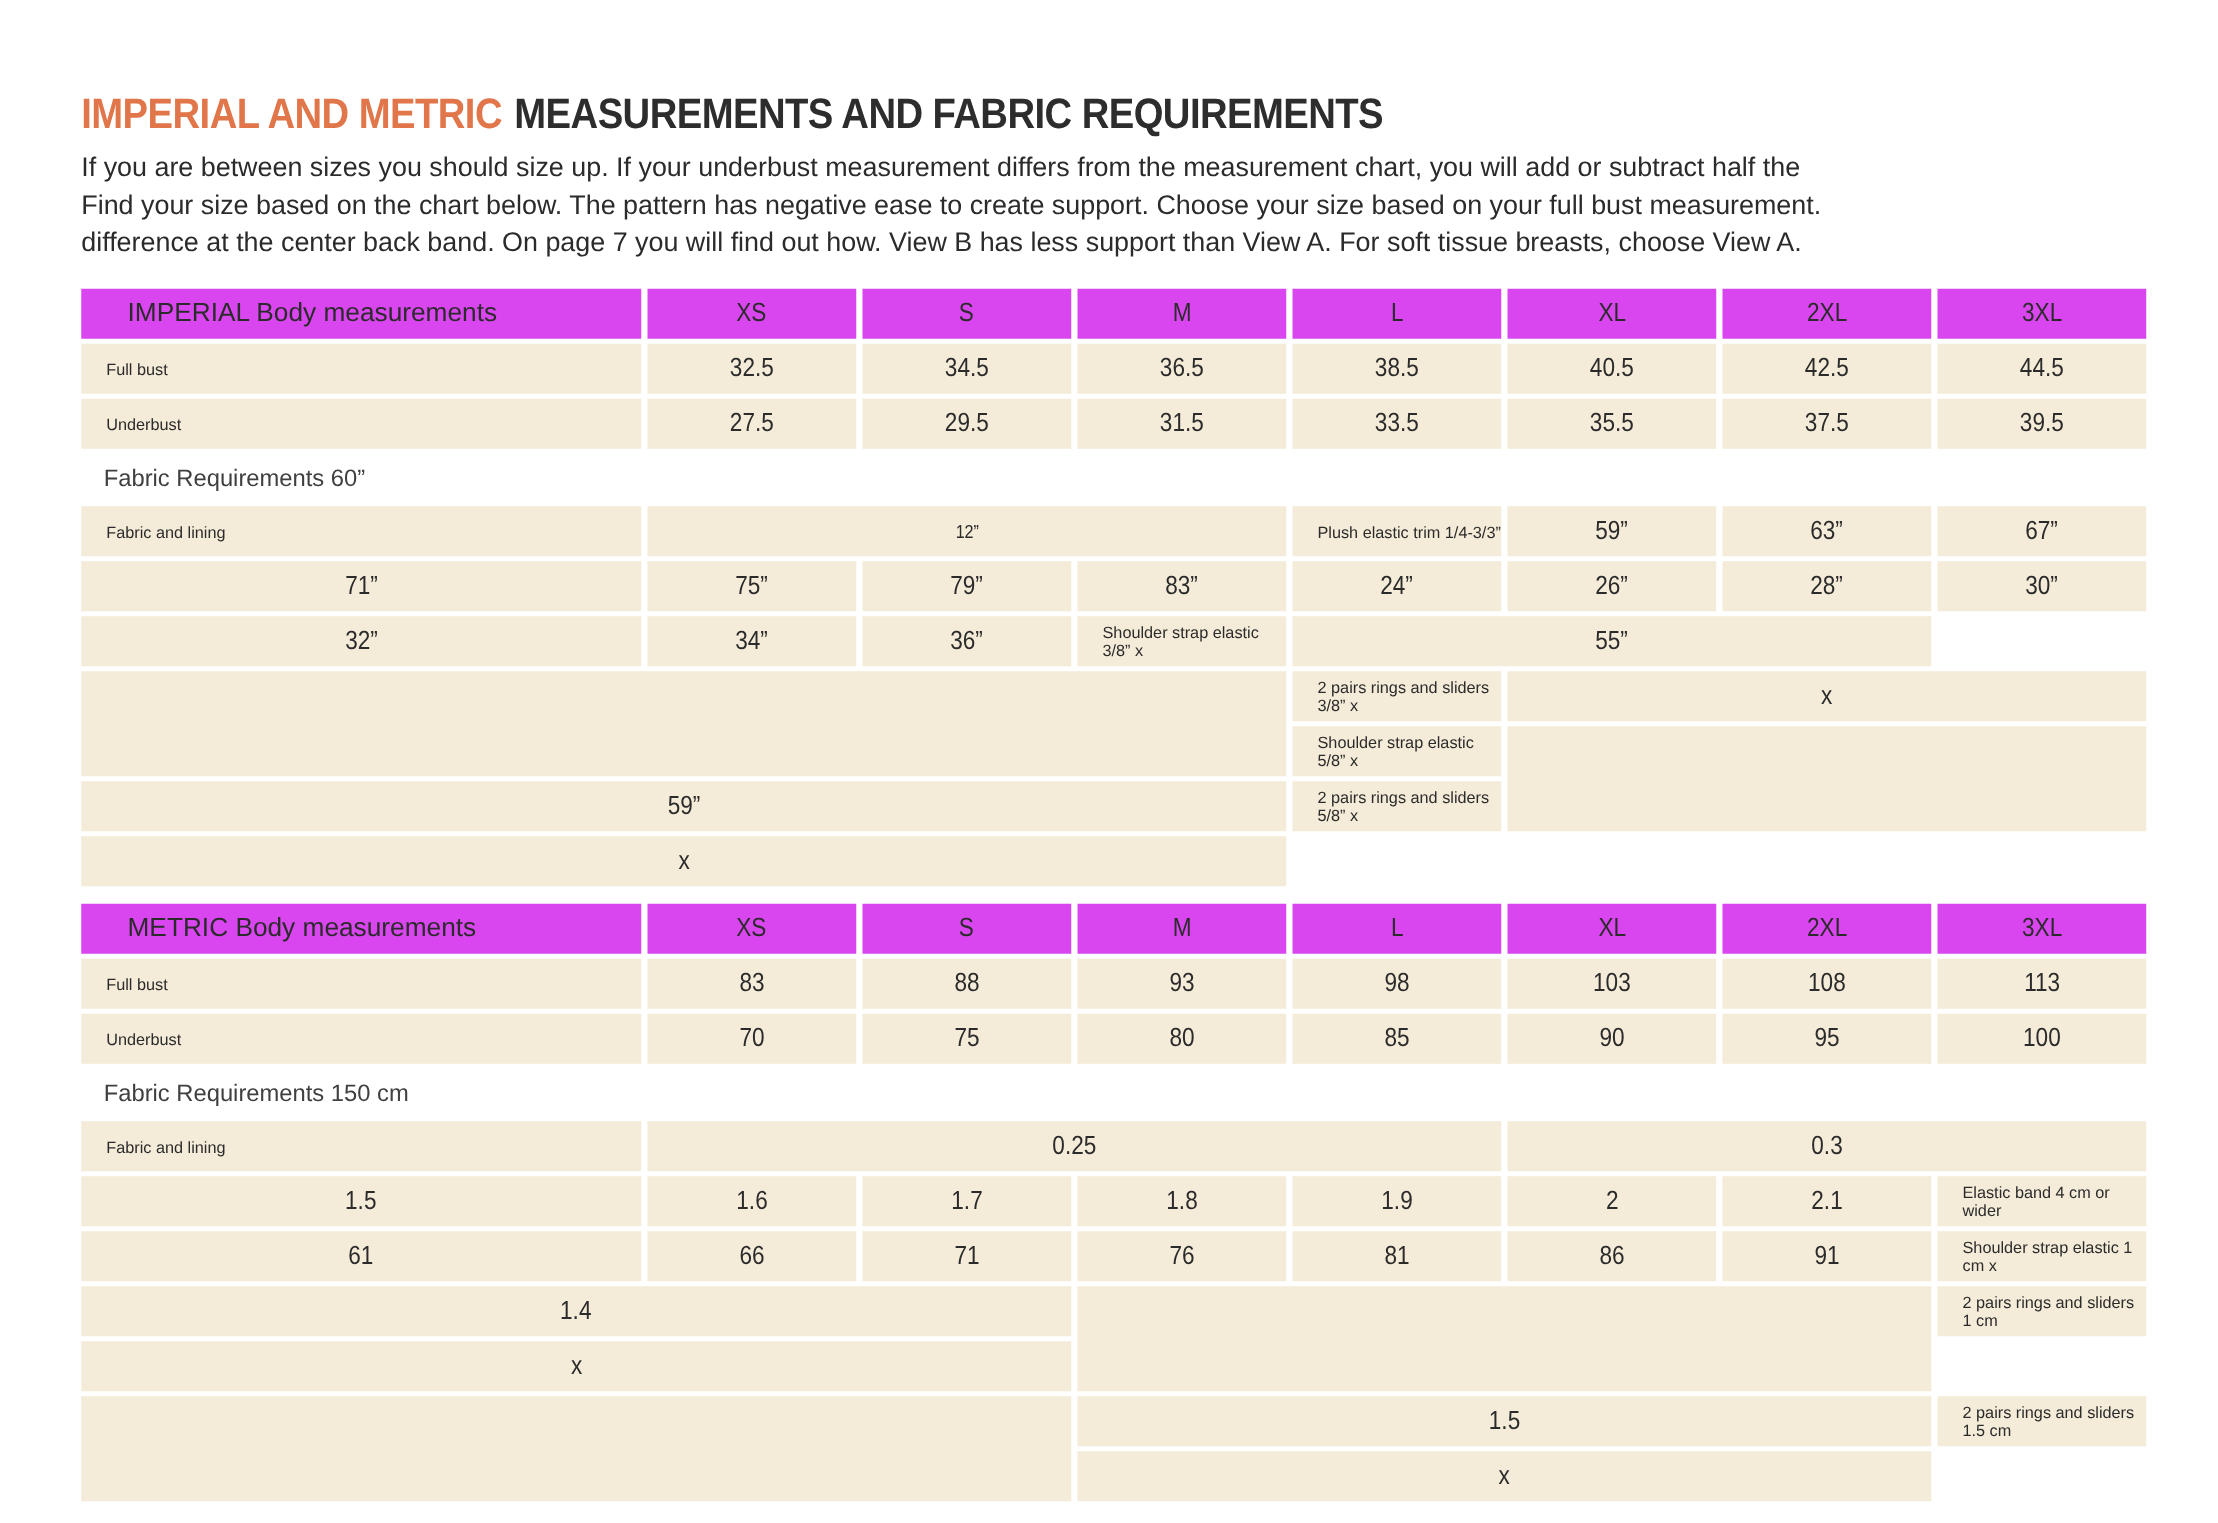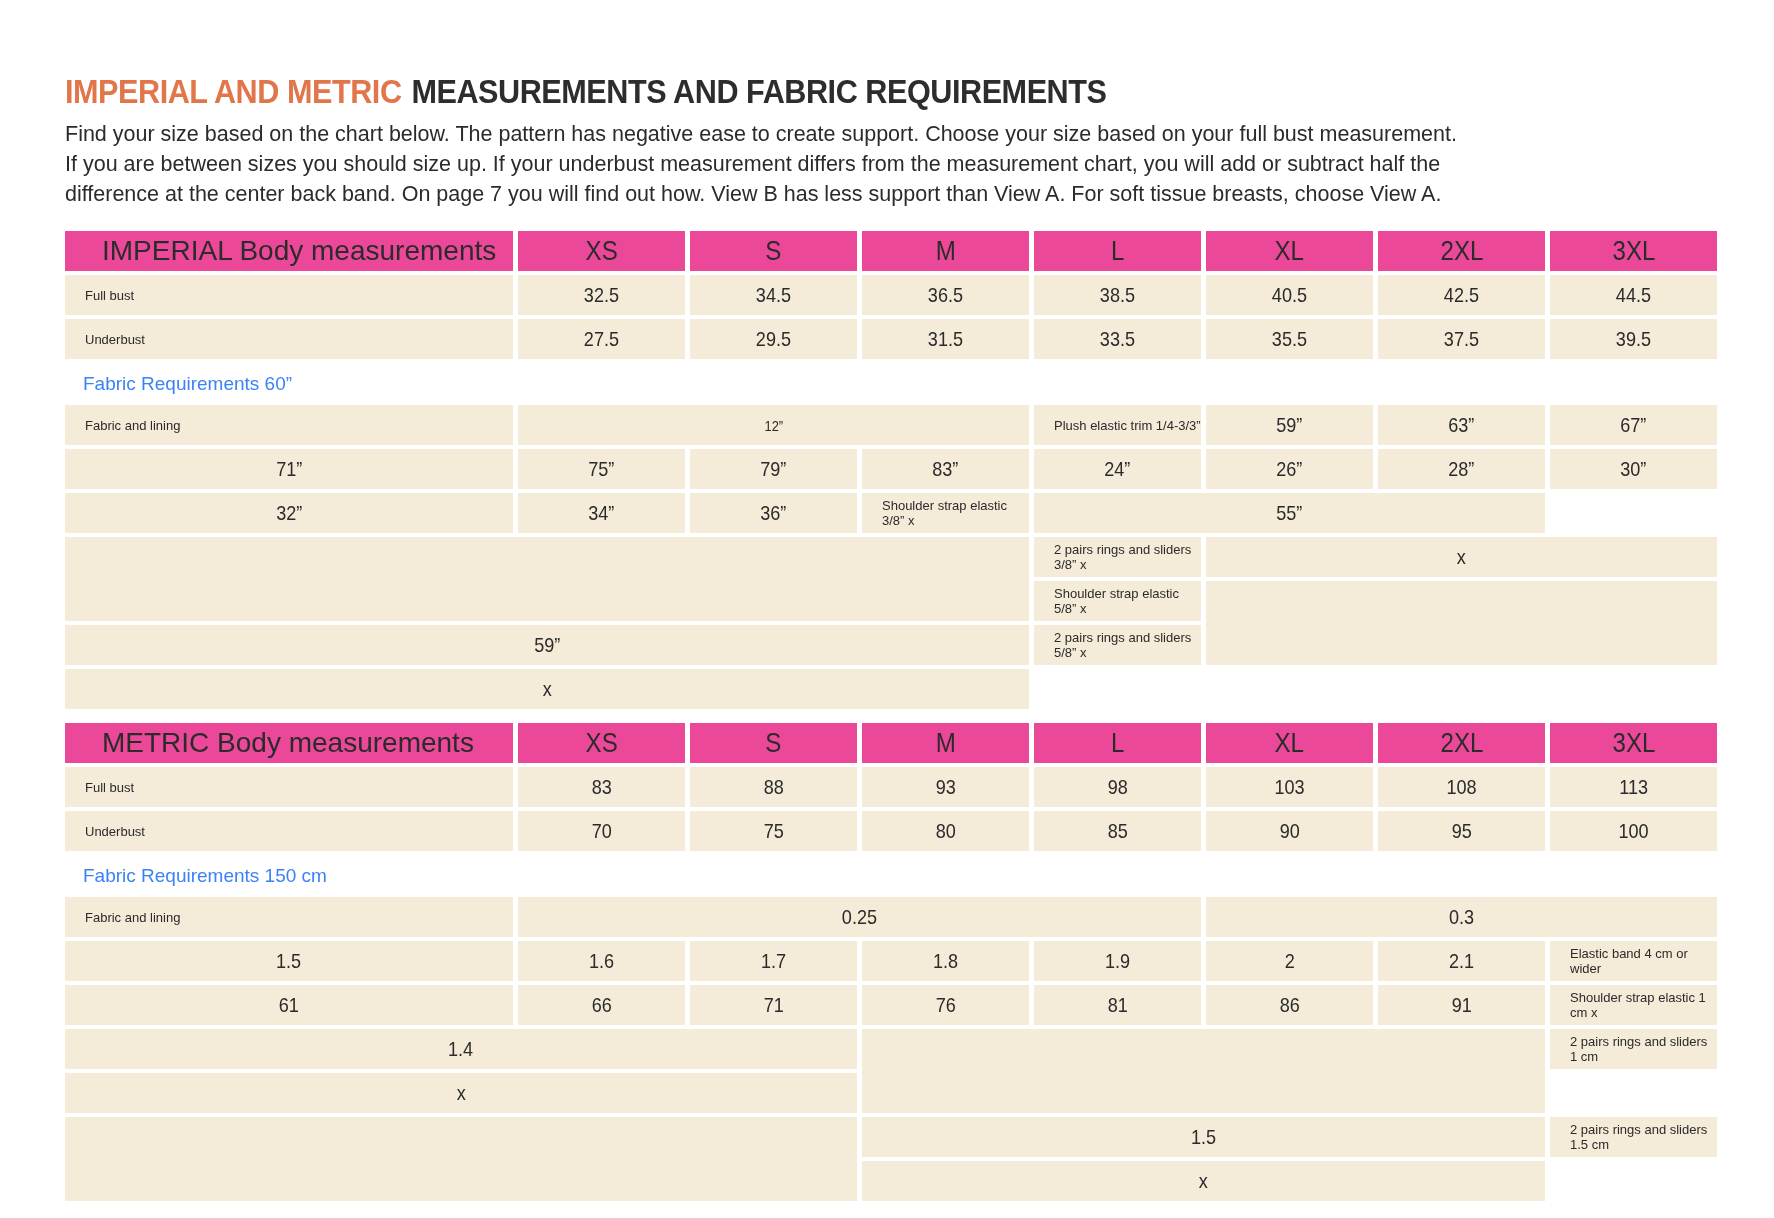--- a/index.html
+++ b/index.html
@@ -17,40 +17,40 @@
   .title .rest{margin-left:11px}
   .intro{font-size:21.5px;line-height:30px;color:#2b2b2b}
   .intro div{white-space:nowrap}
   .tbl{
     display:grid;grid-template-columns:448px repeat(7,1fr);
     grid-auto-rows:40px;gap:4px 5px;width:1652px;
   }
   .mt-first{margin-top:22px}
   .mt-block{margin-top:14px}
   .c{background:#f4ebd8;display:flex;align-items:center;justify-content:center;font-size:21px}
-  .hc{background:#ec4899;display:flex;align-items:center;justify-content:center;font-size:28px}
+  .hc{background:#d946ef;display:flex;align-items:center;justify-content:center;font-size:21px}
   .hlab{justify-content:flex-start;padding-left:37px}
   .lab{justify-content:flex-start;padding-left:20px;font-size:13px}
   .cond{transform:scaleX(.86);white-space:nowrap}
   .sm{font-size:15px}
   .s3{grid-column:span 3}
   .s4{grid-column:span 4}
   .r2{grid-row:span 2}
-  .seclab{font-size:19px;margin:14px 0 10px 0;padding-left:18px;color:#3b82f6}
+  .seclab{font-size:19px;margin:14px 0 10px 0;padding-left:18px;color:#404040}
 </style>
 </head>
 <body>
 
 <div class="page">
 
   <h1 class="title"><span class="accent">IMPERIAL AND METRIC</span><span class="rest">MEASUREMENTS AND FABRIC REQUIREMENTS</span></h1>
 
   <div class="intro">
+    <div>If you are between sizes you should size up. If your underbust measurement differs from the measurement chart, you will add or subtract half the</div>
     <div>Find your size based on the chart below. The pattern has negative ease to create support.  Choose your size based on your full bust measurement.</div>
-    <div>If you are between sizes you should size up. If your underbust measurement differs from the measurement chart, you will add or subtract half the</div>
     <div>difference at the center back band. On page 7 you will find out how. View B has less support than View A. For soft tissue breasts, choose View A.</div>
   </div>
 
   <div class="tbl mt-first">
     <div class="hc hlab">IMPERIAL Body measurements</div>
     <div class="hc">
         <span class="cond">XS</span>
       </div>
     <div class="hc">
         <span class="cond">S</span>

